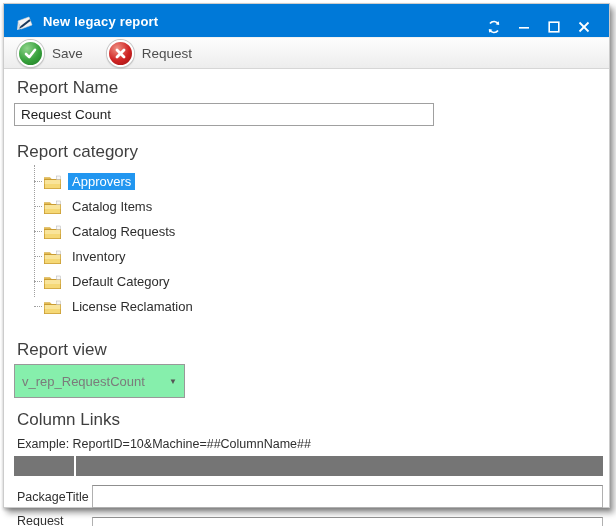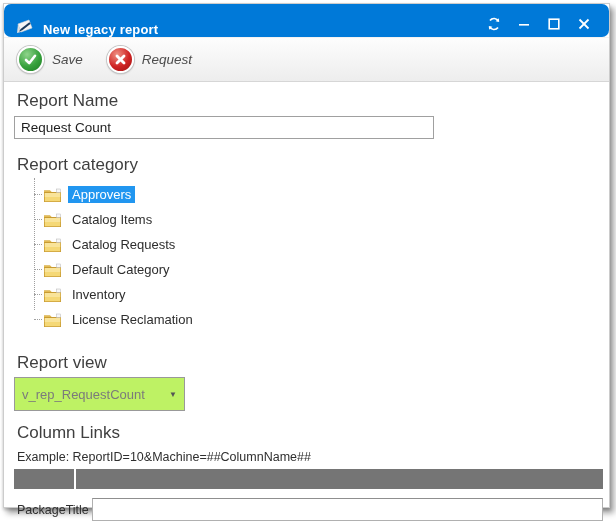--- a/index.html
+++ b/index.html
@@ -8,34 +8,34 @@
 
   .window {
     position: absolute; left: 3px; top: 3px; width: 607px; height: 505px;
     background: #fff; border: 1px solid #cccccc;
     box-shadow: 4px 5px 6px rgba(0,0,0,0.38), 0 2px 3px rgba(0,0,0,0.2);
     display: flex; flex-direction: column;
   }
 
   
   .titlebar {
-    height: 33px; background: #0079d8; display: flex; align-items: flex-end;
-    padding: 10px 10px 0 11px; flex: 0 0 auto; border-radius: 7px;
+    height: 33px; background: #0079d8; display: flex; align-items: flex-start;
+    padding: 10px 10px 0 11px; flex: 0 0 auto;
   }
   .titlebar .app-icon { width: 20px; height: 20px; margin-right: 8px; flex: 0 0 auto; }
   .titlebar .title { color: #ffffff; font-weight: bold; font-size: 13px; letter-spacing: .2px; flex: 1; }
   .winbtn { width: 30px; height: 26px; display: flex; align-items: center; justify-content: center; cursor: default; }
   .winbtn svg { display: block; }
 
   
   .toolbar {
-    height: 45px; flex: 0 0 auto;
+    height: 32px; flex: 0 0 auto;
     background: linear-gradient(#fdfdfd, #ededed);
     border-bottom: 1px solid #d6d6d6; border-top: 1px solid #f2f2f2;
-    display: flex; align-items: center; padding-left: 13px; font-style: italic;
+    display: flex; align-items: center; padding-left: 13px;
   }
   .tool-btn { display: flex; align-items: center; margin-right: 24px; cursor: pointer; }
   .tool-btn .orb {
     width: 27px; height: 27px; border-radius: 50%;
     border: 2px solid #ffffff;
     box-shadow: 0 0 0 1px #c6c6c6, 0 1px 2px rgba(0,0,0,.3);
     display: flex; align-items: center; justify-content: center; margin-right: 8px;
   }
   .orb-green { background: radial-gradient(circle at 35% 28%, #8fd48b, #37a13c 55%, #1e7c23); }
   .orb-red   { background: radial-gradient(circle at 35% 28%, #ef9183, #cf2323 55%, #9c1212); }
@@ -64,21 +64,21 @@
     border-top: 1px dotted #9f9f9f;
   }
   .tree-item .folder { width: 19px; height: 16px; margin-right: 6px; flex: 0 0 auto; }
   .tree-item .t-label { font-size: 13px; color: #2d2d2d; padding: 1px 4px; white-space: nowrap; }
   .tree-item.selected .t-label { background: #2196f0; color: #ffffff; }
 
   
   .view-label { margin-top: 21px; }
   .dropdown {
     margin-top: 4px; width: 171px; height: 22px; border: 1px solid #999999;
-    background: #bef264; display: flex; align-items: center; justify-content: space-between;
+    background: #86efac; display: flex; align-items: center; justify-content: space-between;
     padding: 16px 7px; cursor: pointer;
   }
   .dropdown .dd-value { font-size: 13px; color: #7b7b7b; }
   .dropdown .dd-arrow { font-size: 8px; color: #555; }
 
   
   .cl-label { margin-top: 12px; }
   .cl-example { margin-top: 7px; margin-left: 3px; font-size: 12.5px; color: #2f2f2f; }
   .cl-header { margin-top: 5px; height: 20px; display: flex; background: #757575; }
   .cl-header .h-left { width: 62px; border-right: 2px solid #ffffff; }
@@ -196,32 +196,32 @@
       </div>
 
       <div class="tree-item">
         <svg class="folder" viewBox="0 0 19 16">
           <path d="M1 3.5 L7 3.5 L8.5 5 L18 5 L18 15 L1 15 Z" fill="#c89b32"></path>
           <rect x="13.5" y="2" width="4" height="3.5" fill="#f7f7f7" stroke="#b5b5b5" stroke-width="0.5"></rect>
           <path d="M1.8 6 L17.2 6 L17.2 14.3 L1.8 14.3 Z" fill="#f5d876"></path>
           <path d="M1.8 6 L17.2 6 L17.2 10 L1.8 10 Z" fill="#f9e49a"></path>
           <path d="M1 3.5 L7 3.5 L8.5 5 L1 5 Z" fill="#e3bb55"></path>
         </svg>
+        <span class="t-label">Inventory</span>
+      </div>
+
+      <div class="tree-item">
+        <svg class="folder" viewBox="0 0 19 16">
+          <path d="M1 3.5 L7 3.5 L8.5 5 L18 5 L18 15 L1 15 Z" fill="#c89b32"></path>
+          <rect x="13.5" y="2" width="4" height="3.5" fill="#f7f7f7" stroke="#b5b5b5" stroke-width="0.5"></rect>
+          <path d="M1.8 6 L17.2 6 L17.2 14.3 L1.8 14.3 Z" fill="#f5d876"></path>
+          <path d="M1.8 6 L17.2 6 L17.2 10 L1.8 10 Z" fill="#f9e49a"></path>
+          <path d="M1 3.5 L7 3.5 L8.5 5 L1 5 Z" fill="#e3bb55"></path>
+        </svg>
         <span class="t-label">Default Category</span>
-      </div>
-
-      <div class="tree-item">
-        <svg class="folder" viewBox="0 0 19 16">
-          <path d="M1 3.5 L7 3.5 L8.5 5 L18 5 L18 15 L1 15 Z" fill="#c89b32"></path>
-          <rect x="13.5" y="2" width="4" height="3.5" fill="#f7f7f7" stroke="#b5b5b5" stroke-width="0.5"></rect>
-          <path d="M1.8 6 L17.2 6 L17.2 14.3 L1.8 14.3 Z" fill="#f5d876"></path>
-          <path d="M1.8 6 L17.2 6 L17.2 10 L1.8 10 Z" fill="#f9e49a"></path>
-          <path d="M1 3.5 L7 3.5 L8.5 5 L1 5 Z" fill="#e3bb55"></path>
-        </svg>
-        <span class="t-label">Inventory</span>
       </div>
 
       <div class="tree-item">
         <svg class="folder" viewBox="0 0 19 16">
           <path d="M1 3.5 L7 3.5 L8.5 5 L18 5 L18 15 L1 15 Z" fill="#c89b32"></path>
           <rect x="13.5" y="2" width="4" height="3.5" fill="#f7f7f7" stroke="#b5b5b5" stroke-width="0.5"></rect>
           <path d="M1.8 6 L17.2 6 L17.2 14.3 L1.8 14.3 Z" fill="#f5d876"></path>
           <path d="M1.8 6 L17.2 6 L17.2 10 L1.8 10 Z" fill="#f9e49a"></path>
           <path d="M1 3.5 L7 3.5 L8.5 5 L1 5 Z" fill="#e3bb55"></path>
         </svg>

